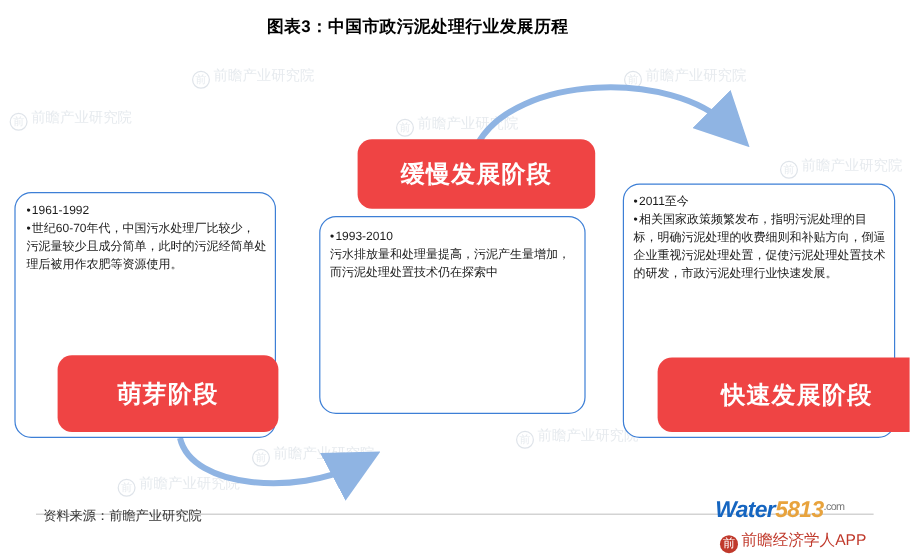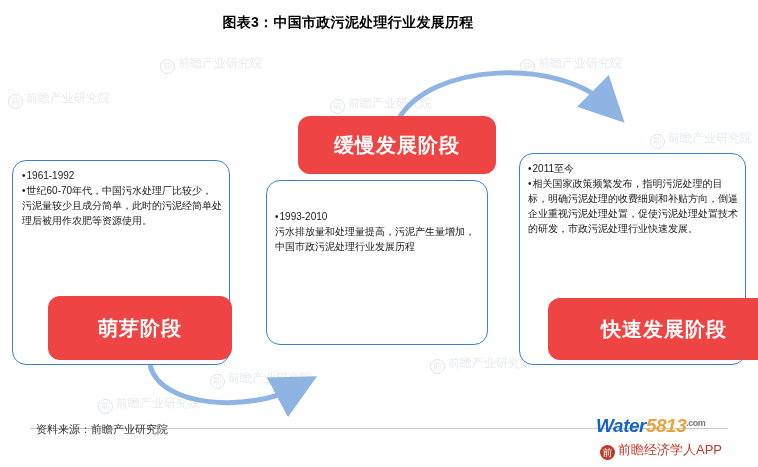--- a/index.html
+++ b/index.html
@@ -122,21 +122,21 @@
     color: #1565c0;
     letter-spacing: -0.5px;
   }
   .water-logo .num {
     color: #e8a33d;
   }
   .water-logo .dotcom {
     font-size: 9px;
     color: #777;
     font-style: normal;
-    font-weight: bold;
+    font-weight: normal;
     vertical-align: 6px;
   }
   .qz-logo {
     position: absolute;
     left: 600px;
     top: 441px;
     font-size: 13px;
     color: #c0392b;
     white-space: nowrap;
   }
@@ -187,23 +187,23 @@
   <div class="box" style="left:12px; top:160px; width:218px; height:205px;"></div>
   <div class="box-text" style="left:22px; top:168px; width:200px;">
     <p class="bullet">1961-1992</p>
     <p class="bullet">世纪60-70年代，中国污水处理厂比较少，污泥量较少且成分简单，此时的污泥经简单处理后被用作农肥等资源使用。</p>
   </div>
   <div class="chip" style="left:48px; top:296px; width:184px; height:64px;">
     <span>萌芽阶段</span>
   </div>
 
   <div class="box" style="left:266px; top:180px; width:222px; height:165px;"></div>
-  <div class="box-text" style="left:275px; top:190px; width:206px;margin-top:19px;">
+  <div class="box-text" style="left:275px; top:190px; width:206px;">
     <p class="bullet">1993-2010</p>
-    <p>污水排放量和处理量提高，污泥产生量增加，中国市政污泥处理行业发展历程</p>
+    <p>污水排放量和处理量提高，污泥产生量增加，而污泥处理处置技术仍在探索中</p>
   </div>
   <div class="chip" style="left:298px; top:116px; width:198px; height:58px;">
     <span>缓慢发展阶段</span>
   </div>
 
   <div class="box" style="left:519px; top:153px; width:227px; height:212px;"></div>
   <div class="box-text" style="left:528px; top:161px; width:211px;">
     <p class="bullet">2011至今</p>
     <p class="bullet">相关国家政策频繁发布，指明污泥处理的目标，明确污泥处理的收费细则和补贴方向，倒逼企业重视污泥处理处置，促使污泥处理处置技术的研发，市政污泥处理行业快速发展。</p>
   </div>

